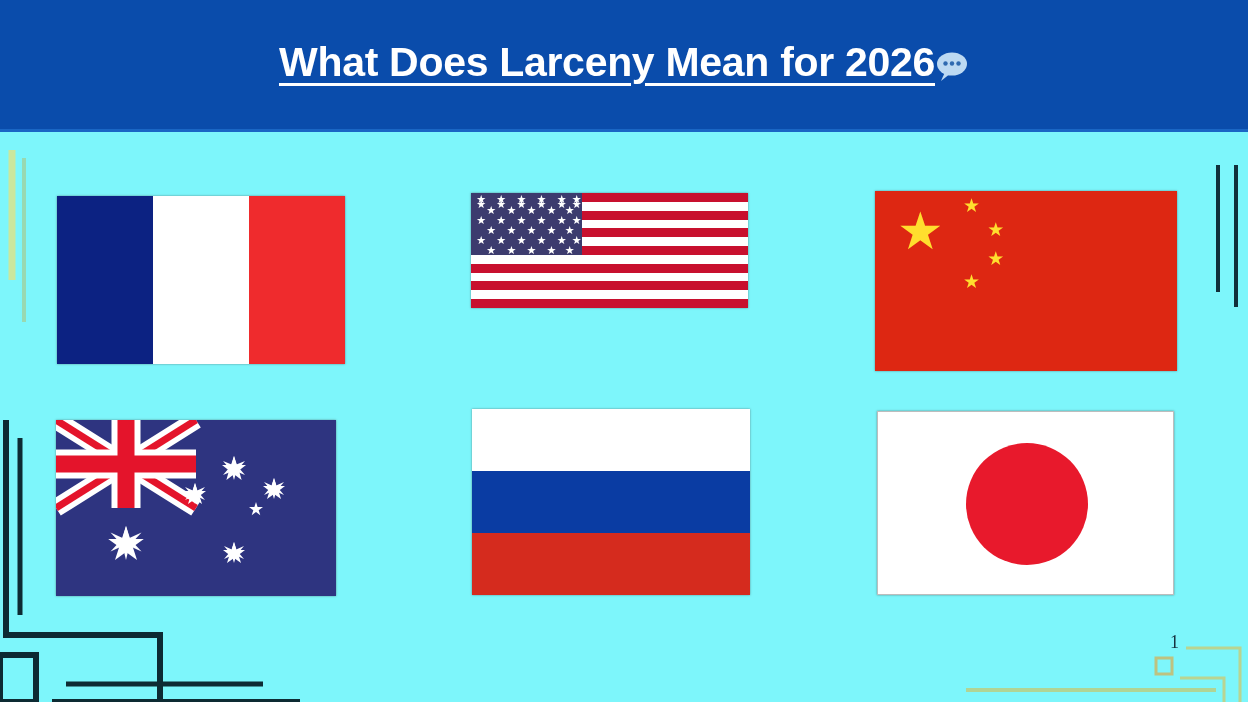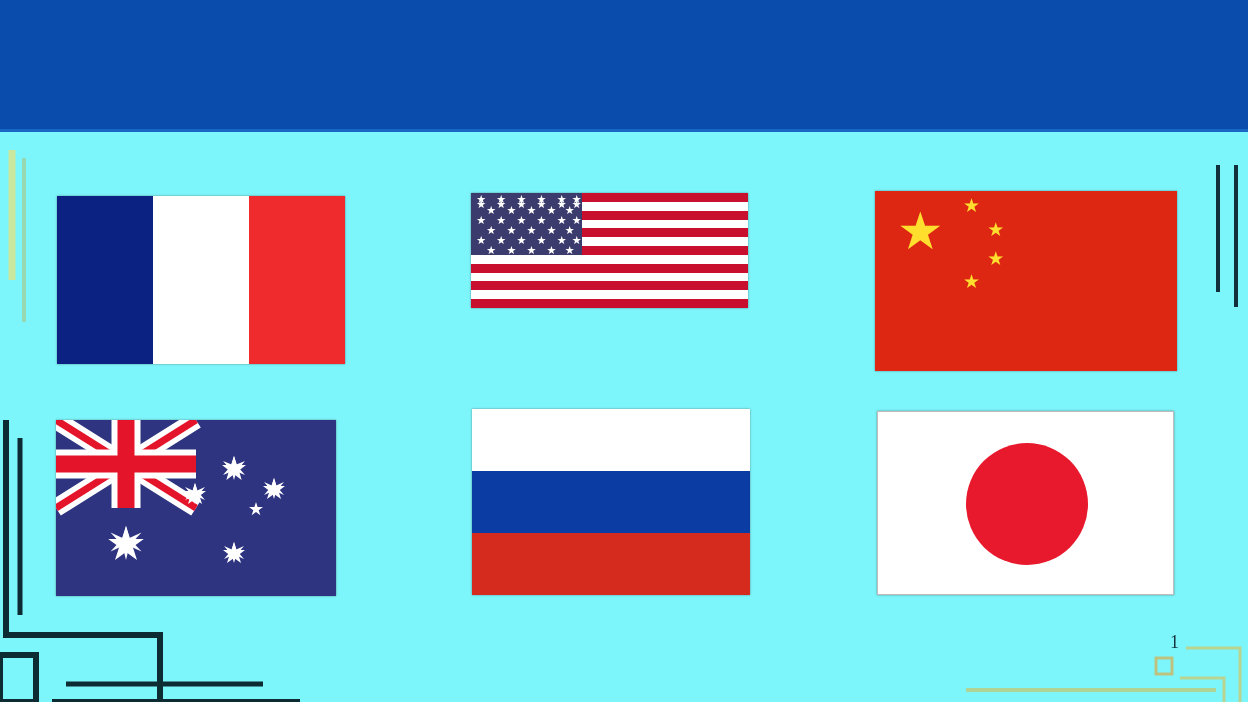--- a/index.html
+++ b/index.html
@@ -158,20 +158,29 @@
 
   <svg class="deco deco-br" width="300" height="82">
     <line x1="18" y1="70" x2="268" y2="70" stroke="#b9cf84" stroke-width="4" opacity="0.85"></line>
     <rect x="208" y="38" width="16" height="16" fill="none" stroke="#c9b96a" stroke-width="3" opacity="0.85"></rect>
     <polyline points="238,28 292,28 292,82" fill="none" stroke="#c3ce7e" stroke-width="3" opacity="0.85"></polyline>
     <polyline points="232,58 276,58 276,82" fill="none" stroke="#c3ce7e" stroke-width="3" opacity="0.85"></polyline>
   </svg>
 
   <div class="header-bar"></div>
   <div class="header-underline-edge"></div>
+  <div class="title-wrap">
+    <div class="title-text"><span>What Does Larceny Mean for 2026</span><span class="title-emoji"><svg width="36" height="32" viewBox="0 0 36 32">
+            <ellipse cx="19" cy="14" rx="15" ry="11.5" fill="#bcd9f2"></ellipse>
+            <path d="M12 22 L8 31 L18 23 Z" fill="#bcd9f2"></path>
+            <circle cx="12.5" cy="13.5" r="2.2" fill="#2f6ab0"></circle>
+            <circle cx="19" cy="13.5" r="2.2" fill="#2f6ab0"></circle>
+            <circle cx="25.5" cy="13.5" r="2.2" fill="#2f6ab0"></circle>
+          </svg></span></div>
+  </div>
 
   <div class="flag-grid">
 
     <div class="flag-cell" style="left:57px; top:65px;">
       <div class="flag fr" style="width:288px; height:168px;">
         <div style="width:33.34%; background:#0c2282;"></div>
         <div style="width:33.33%; background:#ffffff;"></div>
         <div style="width:33.33%; background:#ef2b2d;"></div>
       </div>
     </div>

